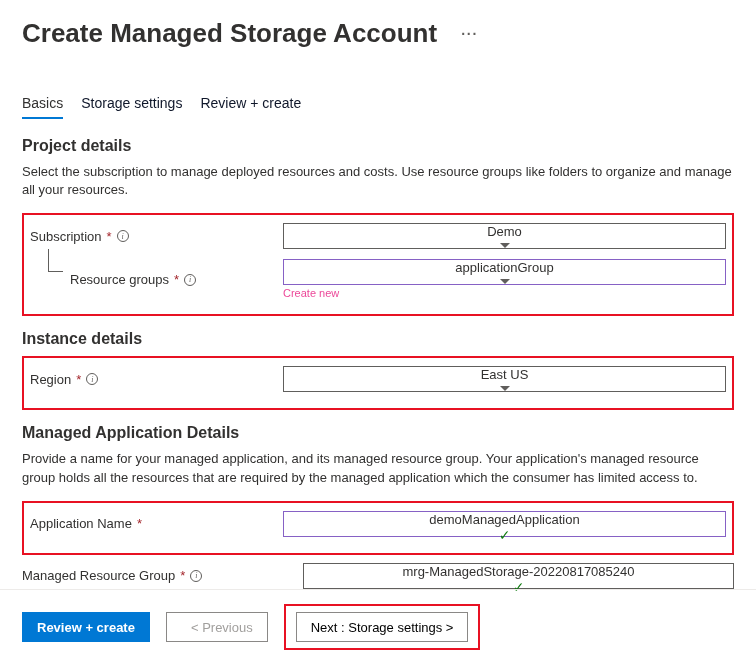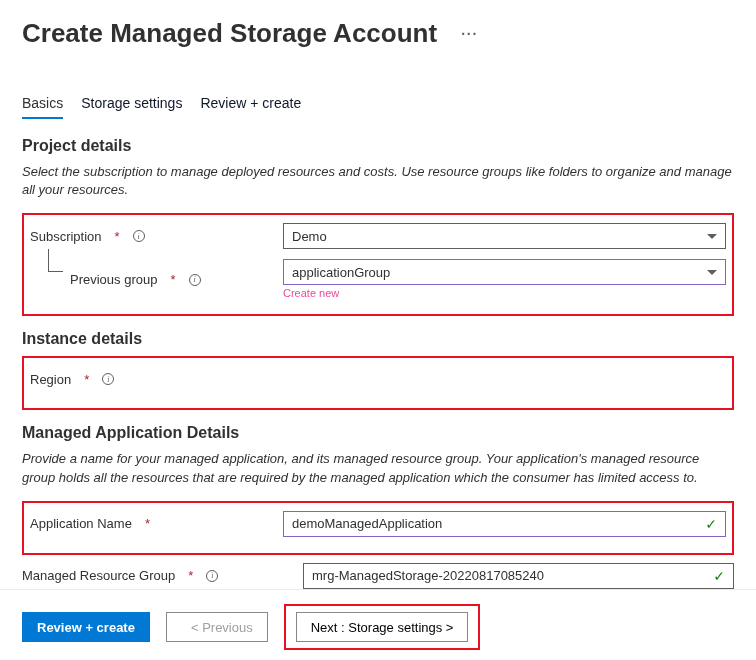--- a/index.html
+++ b/index.html
@@ -43,21 +43,20 @@
     font-size: 16px;
     font-weight: 600;
     margin-top: 4px;
     margin-bottom: 8px;
   }
   .section-desc {
     font-size: 13px;
     color: #323130;
     line-height: 1.4;
     margin-bottom: 14px;
-    font-style: italic;
   }
   .highlight-box {
     border: 2px solid #e81123;
     padding: 6px 6px 10px 6px;
     margin-bottom: 14px;
   }
   .form-row {
     display: flex;
     align-items: center;
     min-height: 30px;
@@ -67,41 +66,42 @@
   .form-row.indented::before {
     content: "";
     position: absolute;
     left: 18px;
     top: -10px;
     width: 14px;
     height: 22px;
     border-left: 1px solid #605e5c;
     border-bottom: 1px solid #605e5c;
   }
-  .label-cell { width: 253px; display: flex; align-items: center; gap: 13px; font-size: 13px; }
+  .label-cell { width: 253px; display: flex; align-items: center; gap: 5px; font-size: 13px; }
   .label-cell.indented { width: 213px; }
   .required { color: #a4262c; }
   .info-icon {
     display: inline-flex; width: 12px; height: 12px;
     border: 1px solid #605e5c; border-radius: 50%;
     align-items: center; justify-content: center;
     font-size: 8px; color: #605e5c; font-style: italic; font-family: Georgia, serif;
   }
   .field-cell { flex: 1; }
   .select, .textfield {
     width: 100%;
     height: 26px;
     border: 1px solid #605e5c;
-    padding: 0 8px;
+    padding: 0 19px;
     font-size: 13px;
     display: flex;
     align-items: center;
     justify-content: space-between;
     background: #fff;
     position: relative;
+    flex-direction: column;
   }
   .select.purple, .textfield.purple { border-color: #8661c5; }
   .chevron {
     width: 0; height: 0;
     border-left: 5px solid transparent;
     border-right: 5px solid transparent;
     border-top: 5px solid #605e5c;
   }
   .check-icon { color: #107c10; font-size: 14px; }
   .link { color: #ec4899; font-size: 11px; cursor: pointer; margin-top: 2px; display: inline-block; text-align: center; }
@@ -159,41 +159,47 @@
     </div>
     <div class="field-cell">
       <div class="select">
         <span>Demo</span>
         <span class="chevron"></span>
       </div>
     </div>
   </div>
   <div class="form-row indented" style="margin-top:8px;">
     <div class="label-cell indented">
-      <span>Previous group</span>
+      <span>Resource groups</span>
       <span class="required">*</span>
       <span class="info-icon">i</span>
     </div>
     <div class="field-cell">
       <div class="select purple">
         <span>applicationGroup</span>
         <span class="chevron"></span>
       </div>
       <span class="link">Create new</span>
     </div>
   </div>
 </div>
 
 <div class="section-title">Instance details</div>
 <div class="highlight-box">
   <div class="form-row">
     <div class="label-cell">
       <span>Region</span>
       <span class="required">*</span>
       <span class="info-icon">i</span>
+    </div>
+    <div class="field-cell">
+      <div class="select">
+        <span>East US</span>
+        <span class="chevron"></span>
+      </div>
     </div>
   </div>
 </div>
 
 <div class="section-title">Managed Application Details</div>
 <div class="section-desc">Provide a name for your managed application, and its managed resource group. Your application's managed resource group holds all the resources that are required by the managed application which the consumer has limited access to.</div>
 
 <div class="highlight-box" style="margin-bottom:6px;">
   <div class="form-row">
     <div class="label-cell">

